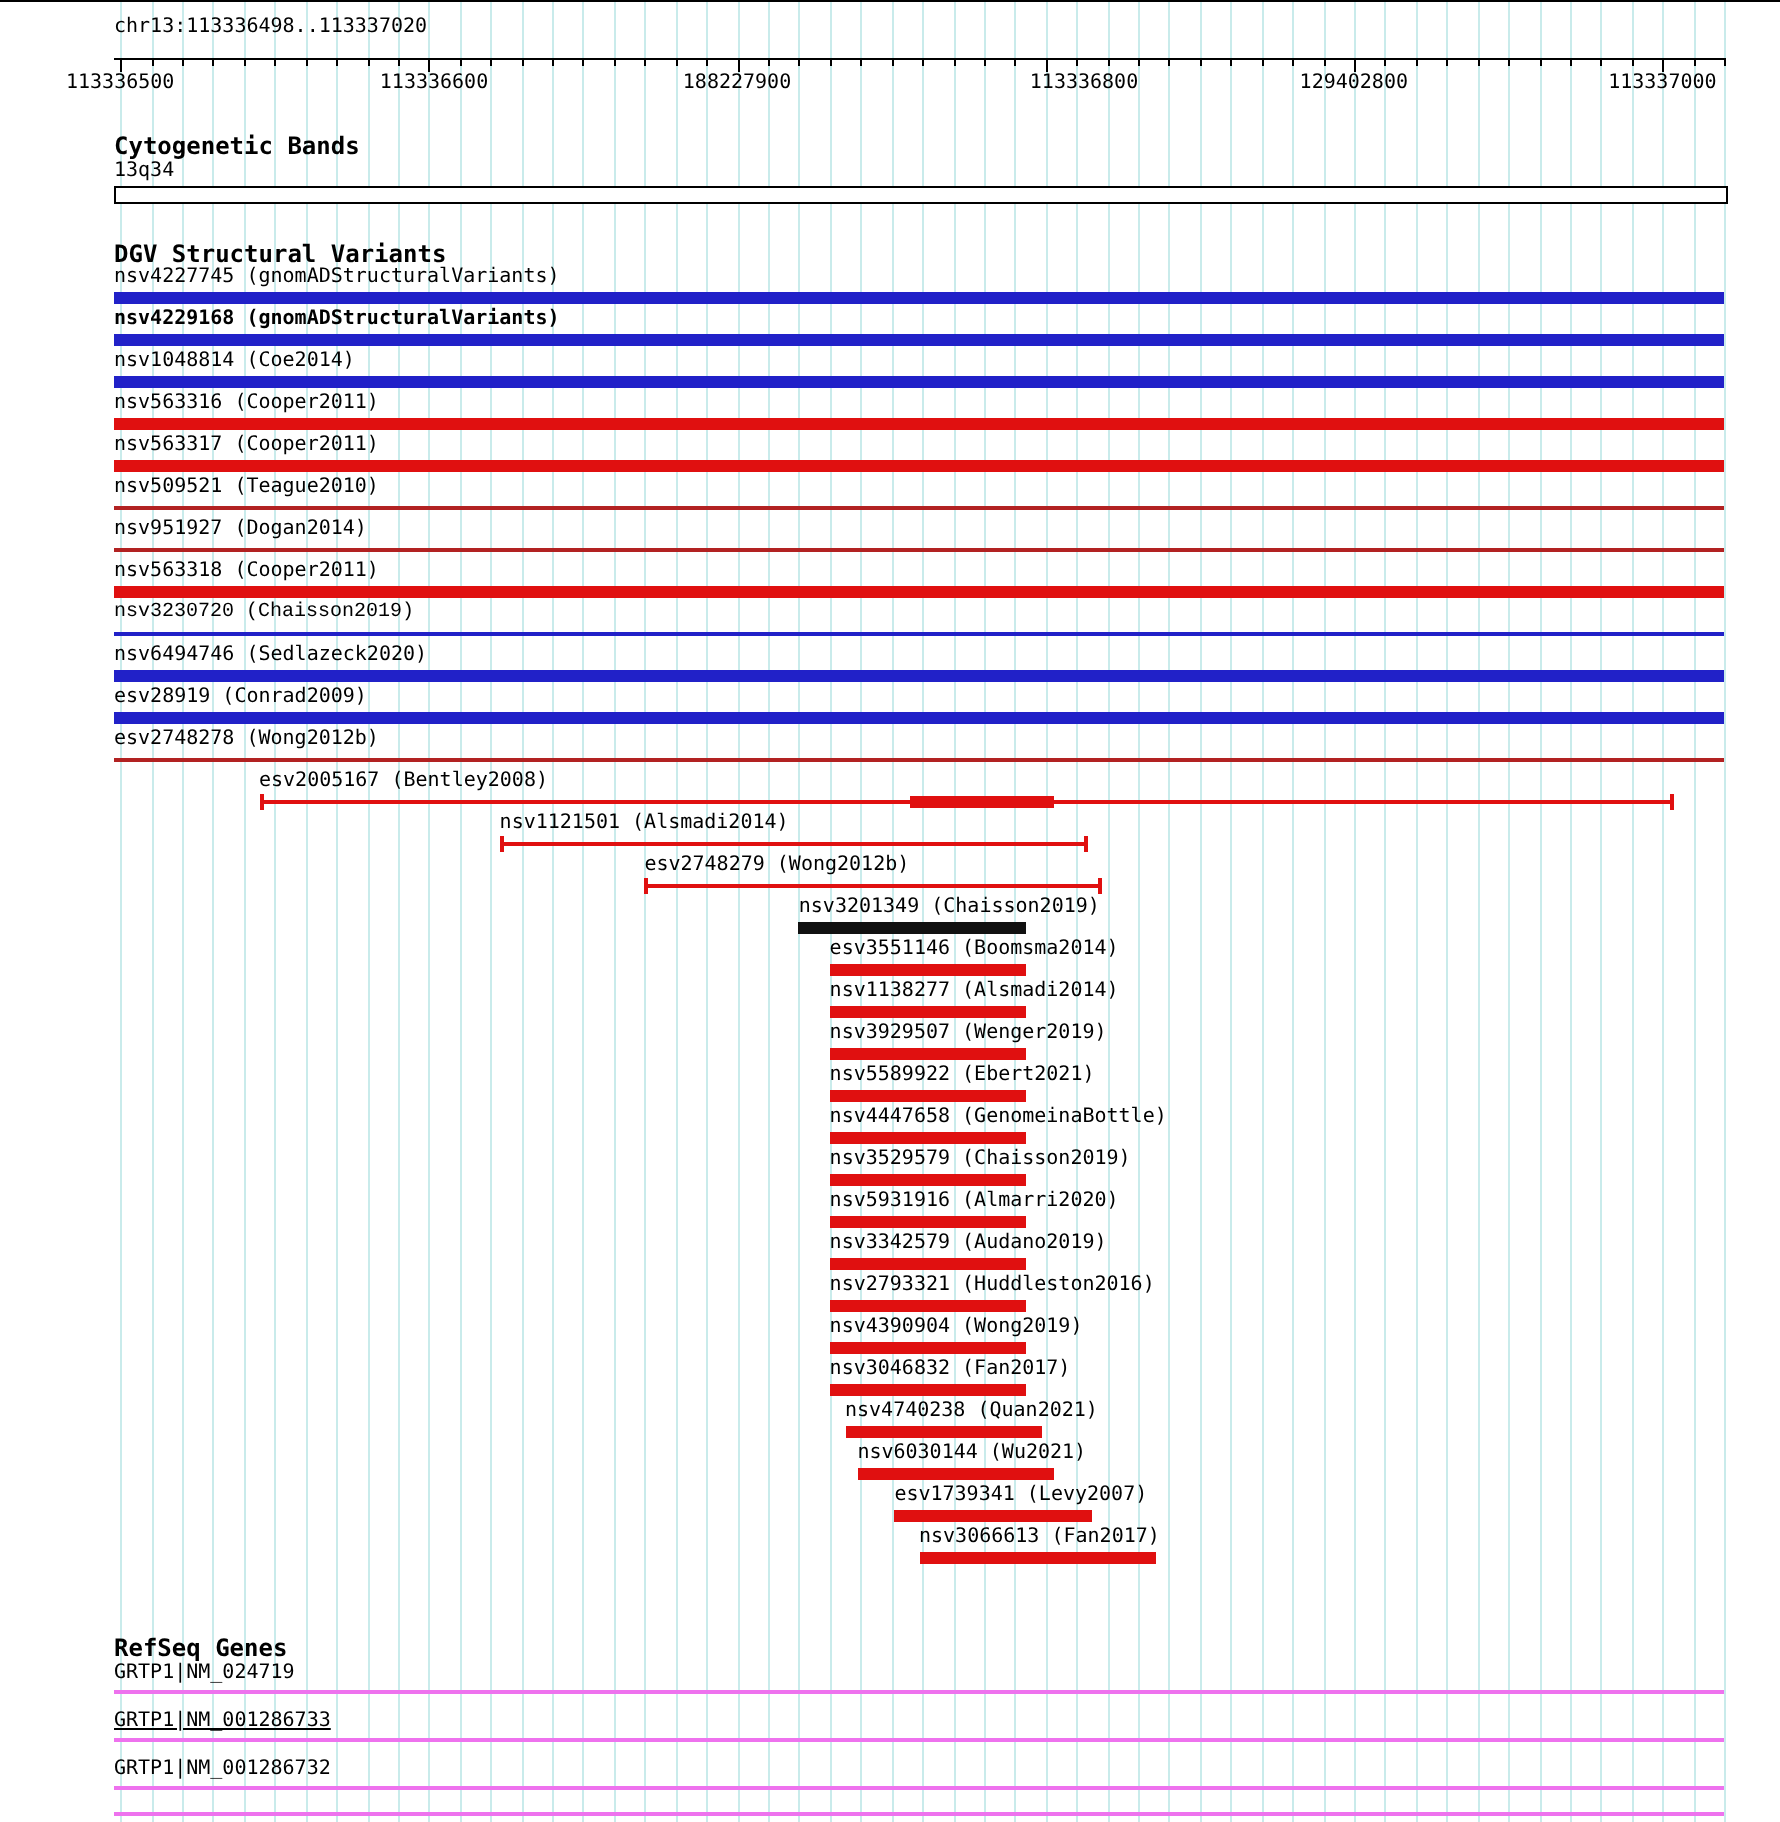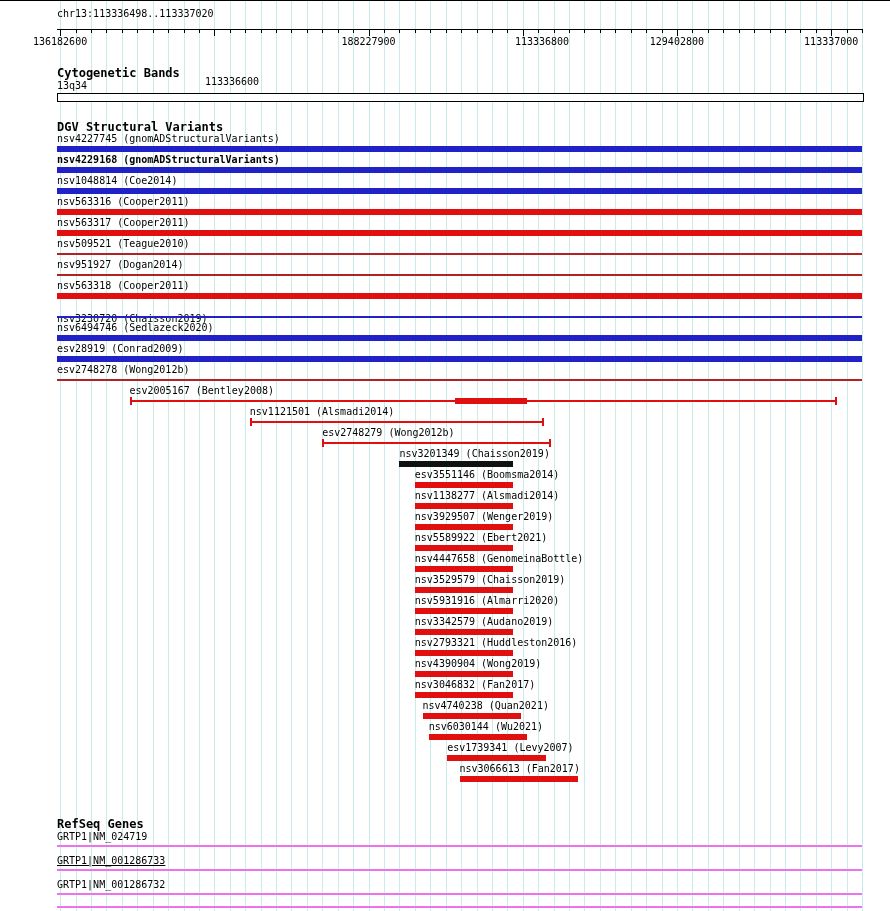--- a/index.html
+++ b/index.html
@@ -79,32 +79,32 @@
       <div class="gridline" style="left: 846.6px; background: rgb(201, 235, 235);"></div>
       <div class="gridline" style="left: 862px; background: rgb(201, 235, 235);"></div>
     </div>
   <div class="top-border"></div>
 
   <div class="lbl" style="left:57px;top:8px">chr13:113336498..113337020</div>
 
   <div id="ruler">
       <div class="ruler-line" style="left: 57px; top: 29px; width: 806px;"></div>
       <div class="tick" style="left: 60.1px; top: 30px; height: 6px;"></div>
-      <div class="ruler-num" style="left: 60.1px; top: 36px;">136182600</div>
+      <div class="ruler-num" style="left: 60.1px; top: 36px;">113336500</div>
       <div class="tick" style="left: 75.5px; top: 30px; height: 3px;"></div>
       <div class="tick" style="left: 90.9px; top: 30px; height: 3px;"></div>
       <div class="tick" style="left: 106.3px; top: 30px; height: 3px;"></div>
       <div class="tick" style="left: 121.8px; top: 30px; height: 3px;"></div>
       <div class="tick" style="left: 137.2px; top: 30px; height: 3px;"></div>
       <div class="tick" style="left: 152.6px; top: 30px; height: 3px;"></div>
       <div class="tick" style="left: 168px; top: 30px; height: 3px;"></div>
       <div class="tick" style="left: 183.5px; top: 30px; height: 3px;"></div>
       <div class="tick" style="left: 198.9px; top: 30px; height: 3px;"></div>
       <div class="tick" style="left: 214.3px; top: 30px; height: 6px;"></div>
-      <div class="ruler-num" style="left: 232px; top: 36px; margin-top: 40px;">113336600</div>
+      <div class="ruler-num" style="left: 217px; top: 36px;">113336600</div>
       <div class="tick" style="left: 229.7px; top: 30px; height: 3px;"></div>
       <div class="tick" style="left: 245.1px; top: 30px; height: 3px;"></div>
       <div class="tick" style="left: 260.6px; top: 30px; height: 3px;"></div>
       <div class="tick" style="left: 276px; top: 30px; height: 3px;"></div>
       <div class="tick" style="left: 291.4px; top: 30px; height: 3px;"></div>
       <div class="tick" style="left: 306.8px; top: 30px; height: 3px;"></div>
       <div class="tick" style="left: 322.2px; top: 30px; height: 3px;"></div>
       <div class="tick" style="left: 337.7px; top: 30px; height: 3px;"></div>
       <div class="tick" style="left: 353.1px; top: 30px; height: 3px;"></div>
       <div class="tick" style="left: 368.5px; top: 30px; height: 6px;"></div>
@@ -161,21 +161,21 @@
       <div class="feat-label" style="left: 57px; top: 196px;">nsv563316 (Cooper2011)</div>
       <div class="feat-box" style="left: 57px; width: 805px; top: 209px; background: rgb(224, 16, 16);"></div>
       <div class="feat-label" style="left: 57px; top: 217px;">nsv563317 (Cooper2011)</div>
       <div class="feat-box" style="left: 57px; width: 805px; top: 230px; background: rgb(224, 16, 16);"></div>
       <div class="feat-label" style="left: 57px; top: 238px;">nsv509521 (Teague2010)</div>
       <div class="feat-line" style="left: 57px; width: 805px; top: 253px; background: rgb(178, 34, 34);"></div>
       <div class="feat-label" style="left: 57px; top: 259px;">nsv951927 (Dogan2014)</div>
       <div class="feat-line" style="left: 57px; width: 805px; top: 274px; background: rgb(178, 34, 34);"></div>
       <div class="feat-label" style="left: 57px; top: 280px;">nsv563318 (Cooper2011)</div>
       <div class="feat-box" style="left: 57px; width: 805px; top: 293px; background: rgb(224, 16, 16);"></div>
-      <div class="feat-label" style="left: 57px; top: 313px;">nsv3230720 (Chaisson2019)</div>
+      <div class="feat-label" style="left: 57px; top: 301px; font-family: Liberation Mono, monospace;">nsv3230720 (Chaisson2019)</div>
       <div class="feat-line" style="left: 57px; width: 805px; top: 316px; background: rgb(33, 33, 200);"></div>
       <div class="feat-label" style="left: 57px; top: 322px;">nsv6494746 (Sedlazeck2020)</div>
       <div class="feat-box" style="left: 57px; width: 805px; top: 335px; background: rgb(33, 33, 200);"></div>
       <div class="feat-label" style="left: 57px; top: 343px;">esv28919 (Conrad2009)</div>
       <div class="feat-box" style="left: 57px; width: 805px; top: 356px; background: rgb(33, 33, 200);"></div>
       <div class="feat-label" style="left: 57px; top: 364px;">esv2748278 (Wong2012b)</div>
       <div class="feat-line" style="left: 57px; width: 805px; top: 379px; background: rgb(178, 34, 34);"></div>
       <div class="feat-label" style="left: 129.5px; top: 385px;">esv2005167 (Bentley2008)</div>
       <div class="feat-line" style="left: 129.5px; width: 707.8px; top: 400px; background: rgb(224, 16, 16);"></div>
       <div class="feat-bracket" style="left: 129.5px; top: 397px; background: rgb(224, 16, 16);"></div>

